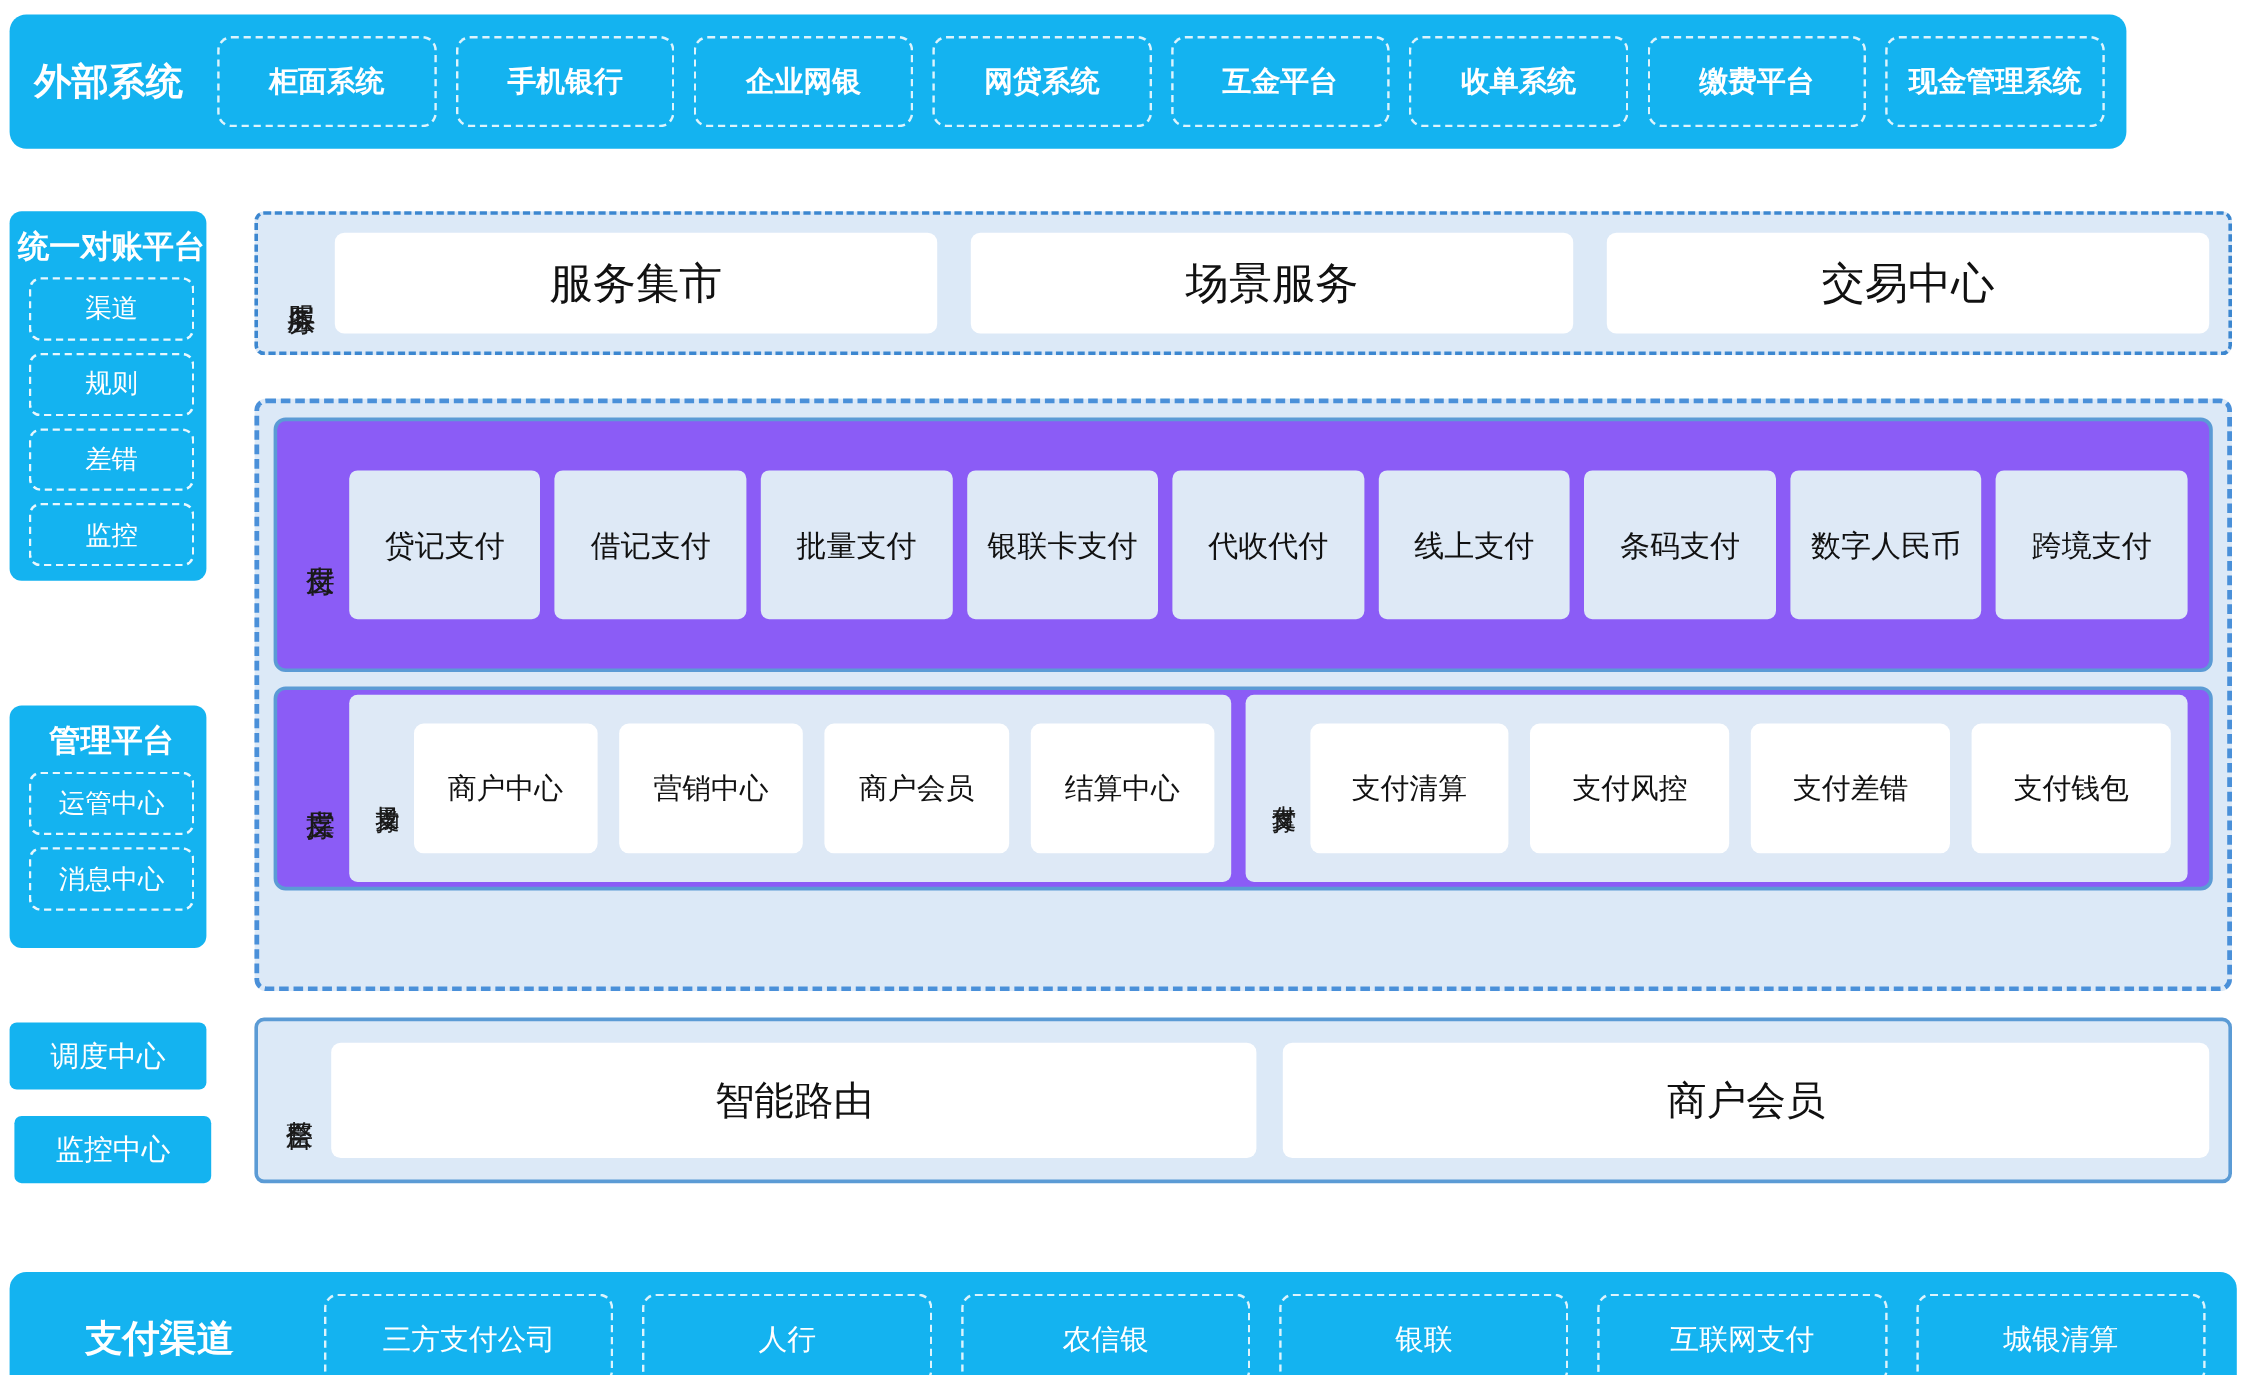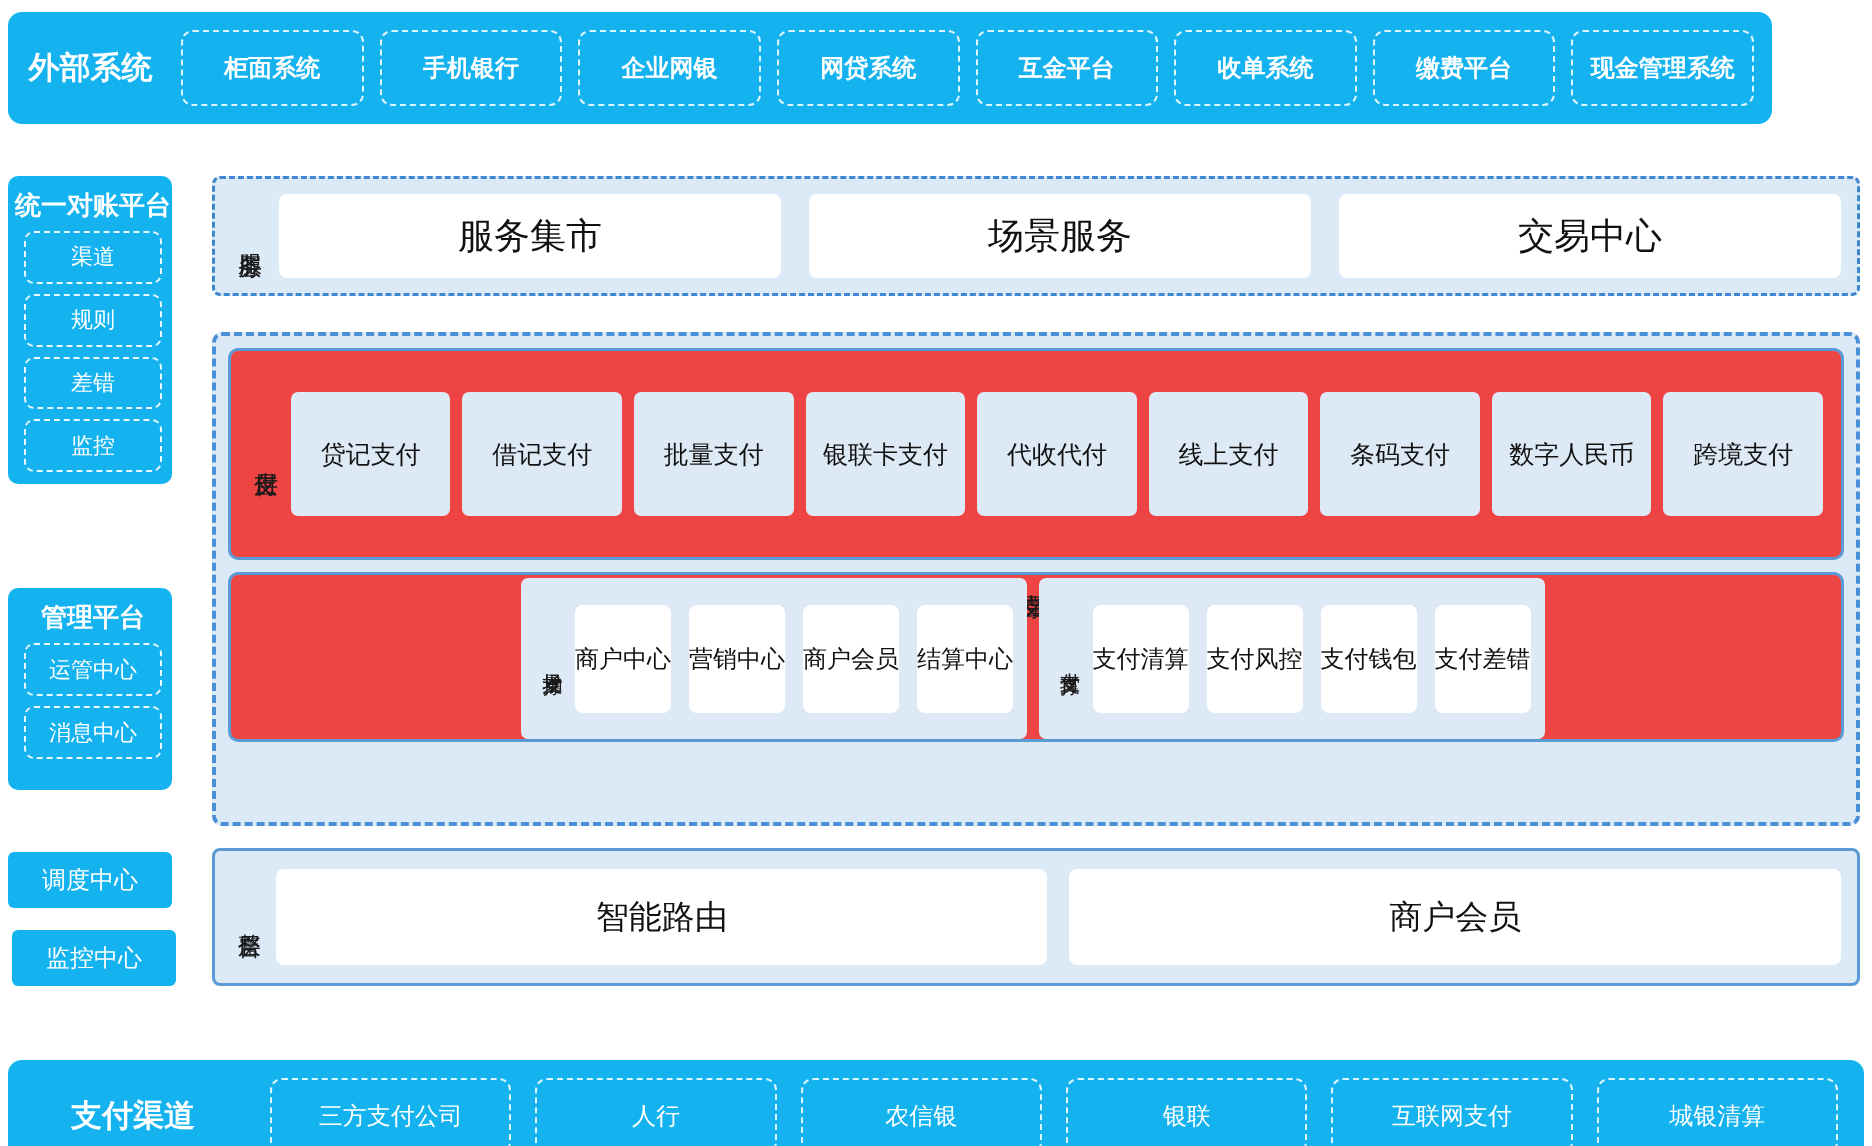--- a/index.html
+++ b/index.html
@@ -166,30 +166,30 @@
     background: #DCE9F7;
     border: 4px dashed #4A90D9;
     border-radius: 10px;
     padding: 12px;
     display: flex;
     flex-direction: column;
     gap: 12px;
   }
 
   .panel-white {
-    background: #ef4444;
+    background: #8b5cf6;
     border: 3px solid #5B9BD5;
     border-radius: 10px;
     display: flex;
     align-items: center;
     padding: 0 18px 0 12px;
     text-align: center;
   }
   #pay-layer    { height: 212px; }
-  #support-layer{ height: 170px; flex-direction: column; }
+  #support-layer{ height: 170px; }
 
   #pay-layer .vlabel { margin: 0 12px 0 10px; }
   .pay-boxes { display: flex; flex: 1; gap: 12px; height: 124px; }
   .pay-box {
     flex: 1;
     background: #DEE9F6;
     border-radius: 7px;
     display: flex;
     align-items: center;
     justify-content: center;
@@ -324,22 +324,22 @@
             <div class="sup-tile">商户会员</div>
             <div class="sup-tile">结算中心</div>
           </div>
         </div>
 
         <div class="sup-group paysup">
           <div class="vlabel">支付支撑</div>
           <div class="sup-tiles">
             <div class="sup-tile">支付清算</div>
             <div class="sup-tile">支付风控</div>
+            <div class="sup-tile">支付差错</div>
             <div class="sup-tile">支付钱包</div>
-            <div class="sup-tile">支付差错</div>
           </div>
         </div>
 
       </div>
     </div>
 
   </div>
 
   <div id="integration-layer">
     <div class="vlabel">整合层</div>

